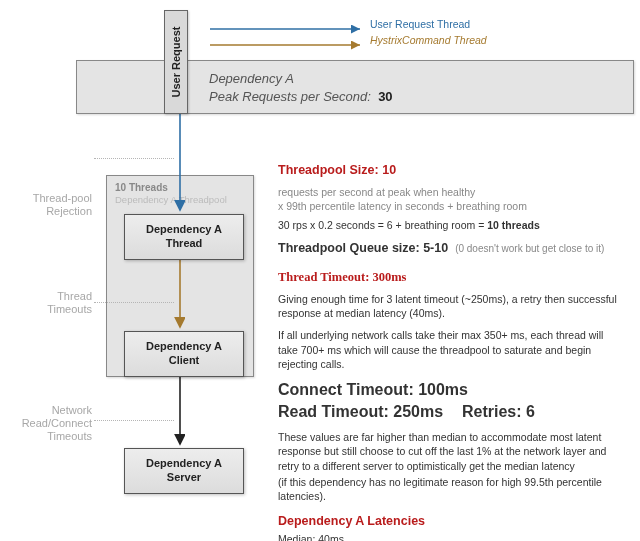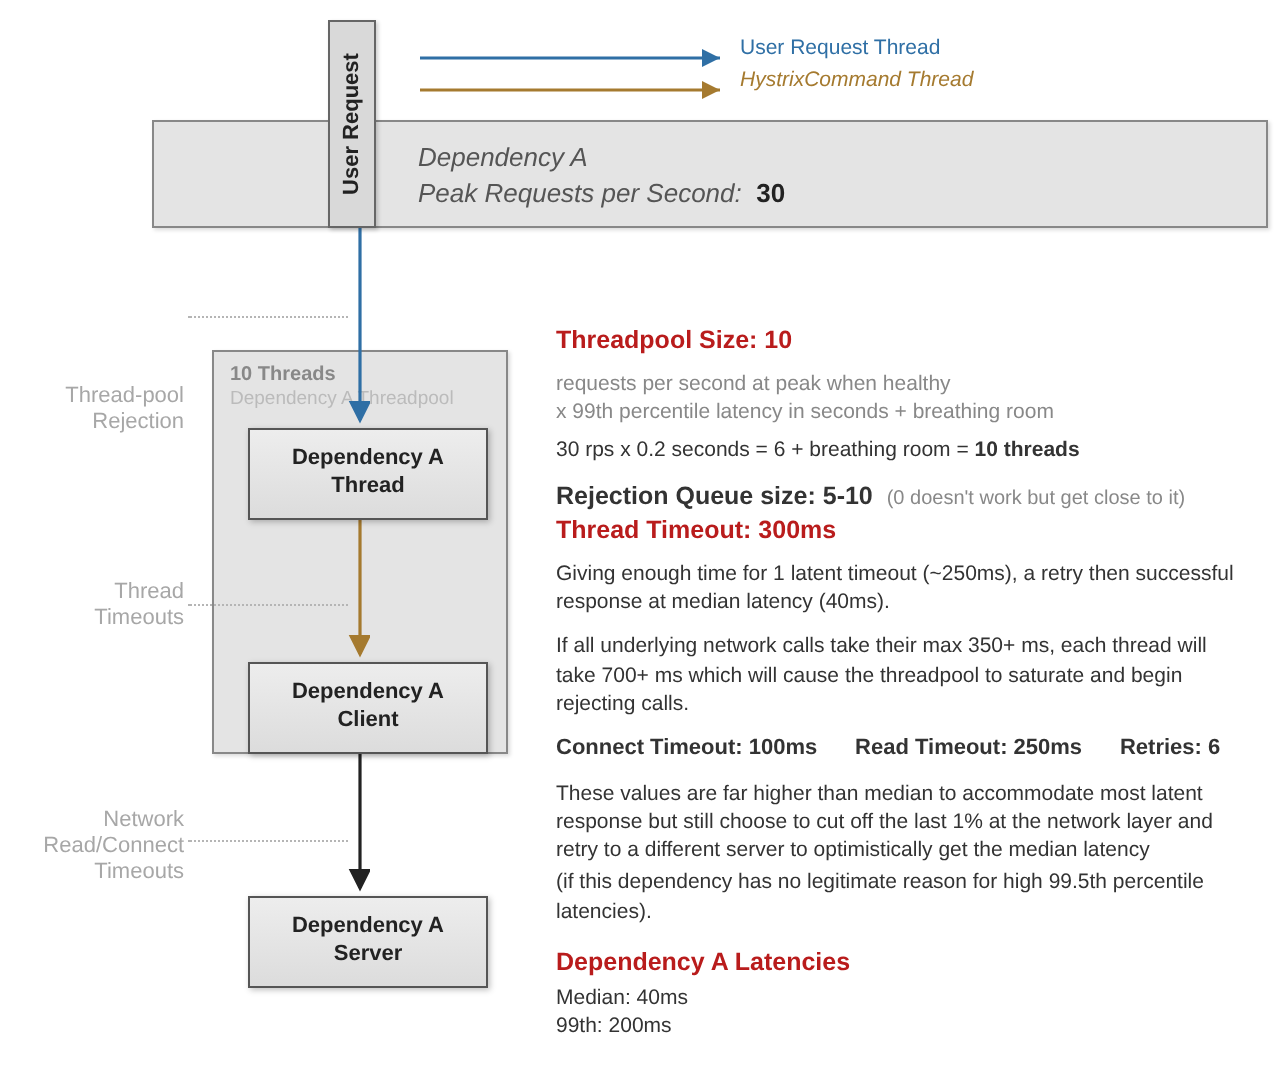--- a/index.html
+++ b/index.html
@@ -126,21 +126,21 @@
     width: 350px;
     font-size: 10.5px;
     line-height: 1.35;
     color: #333;
   }
   .col h4 { margin: 0 0 6px 0; font-size: 12.5px; font-weight: bold; color: #b91c1c; }
   .col .grey { color: #888; }
   .col p { margin: 5px 3px 8px 0; }
   .col .row-strong { font-size: 12.5px; font-weight: bold; }
   .col .row-strong .note { font-weight: normal; color: #888; font-size: 10px; }
-  .col .trio span { display: inline-block; margin-right: 16px; font-weight: bold; font-size: 11px; }
+  .col .trio span { display: inline-block; margin-right: 16px; font-weight: bold; font-size: 16px; }
 </style>
 </head>
 <body>
 <div class="stage">
 
 <div class="legend">
   <div class="legend-row">
     <div class="legend-line">
       <svg width="160" height="10">
             <defs>
@@ -226,25 +226,25 @@
 <div class="dotline" style="top:420px; left:94px; width:80px;"></div>
 
 <div class="col">
   <h4>Threadpool Size: 10</h4>
   <div class="grey">requests per second at peak when healthy</div>
   <div class="grey">x 99th percentile latency in seconds + breathing room</div>
   <p>
     <span>30 rps x 0.2 seconds = 6 + breathing room = </span><b>10 threads</b>
   </p>
   <div class="row-strong">
-    <span>Rejection Queue size</span><span>: 5-10</span>
+    <span>Threadpool Queue size</span><span>: 5-10</span>
     &nbsp;<span class="note">(0 doesn't work but get close to it)</span>
   </div>
-  <h4 style="">Thread Timeout: 300ms</h4>
-  <p>Giving enough time for 1 latent timeout (~250ms), a retry then successful response at median latency (40ms).</p>
+  <h4 style="margin-top:12px;font-family:Liberation Serif, serif;">Thread Timeout: 300ms</h4>
+  <p>Giving enough time for 3 latent timeout (~250ms), a retry then successful response at median latency (40ms).</p>
   <p>If all underlying network calls take their max 350+ ms, each thread will take 700+ ms which will cause the threadpool to saturate and begin rejecting calls.</p>
   <div class="trio">
     <span>Connect Timeout: 100ms</span>
     <span>Read Timeout: 250ms</span>
     <span>Retries: 6</span>
   </div>
   <p style="margin-top:8px;">These values are far higher than median to accommodate most latent response but still choose to cut off the last 1% at the network layer and retry to a different server to optimistically get the median latency</p>
   <div style="margin-top:-6px;">(if this dependency has no legitimate reason for high 99.5th percentile latencies).</div>
   <h4 style="margin-top:10px; margin-bottom:2px;">Dependency A Latencies</h4>
   <div>Median: 40ms</div>

